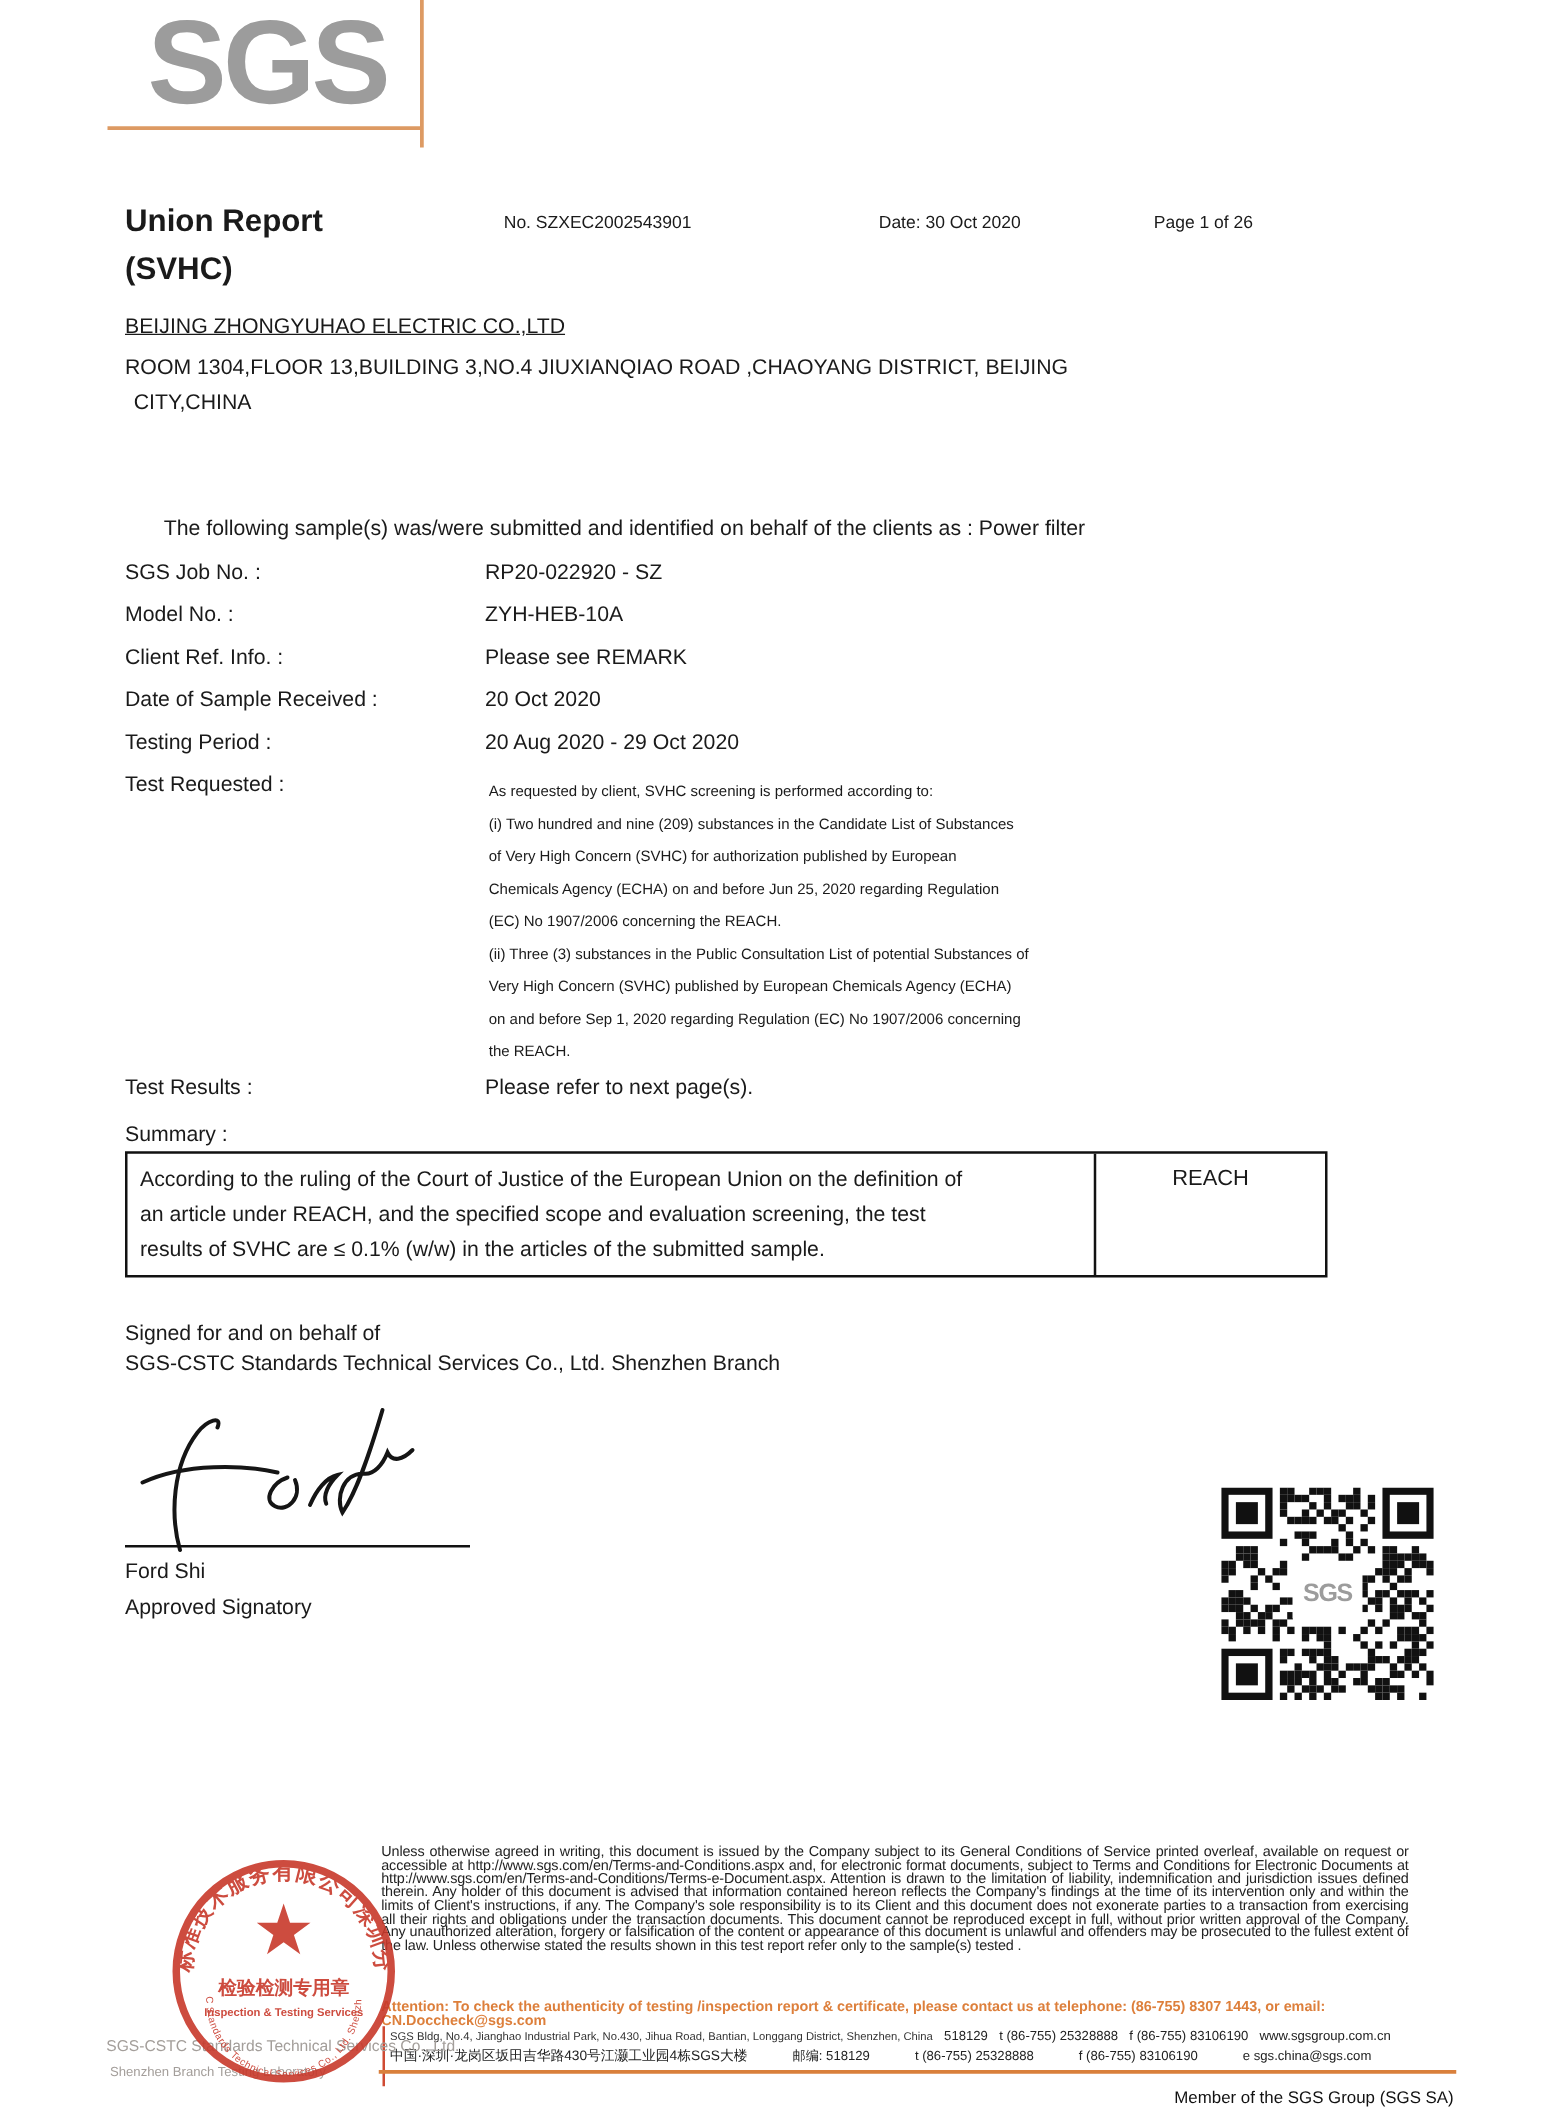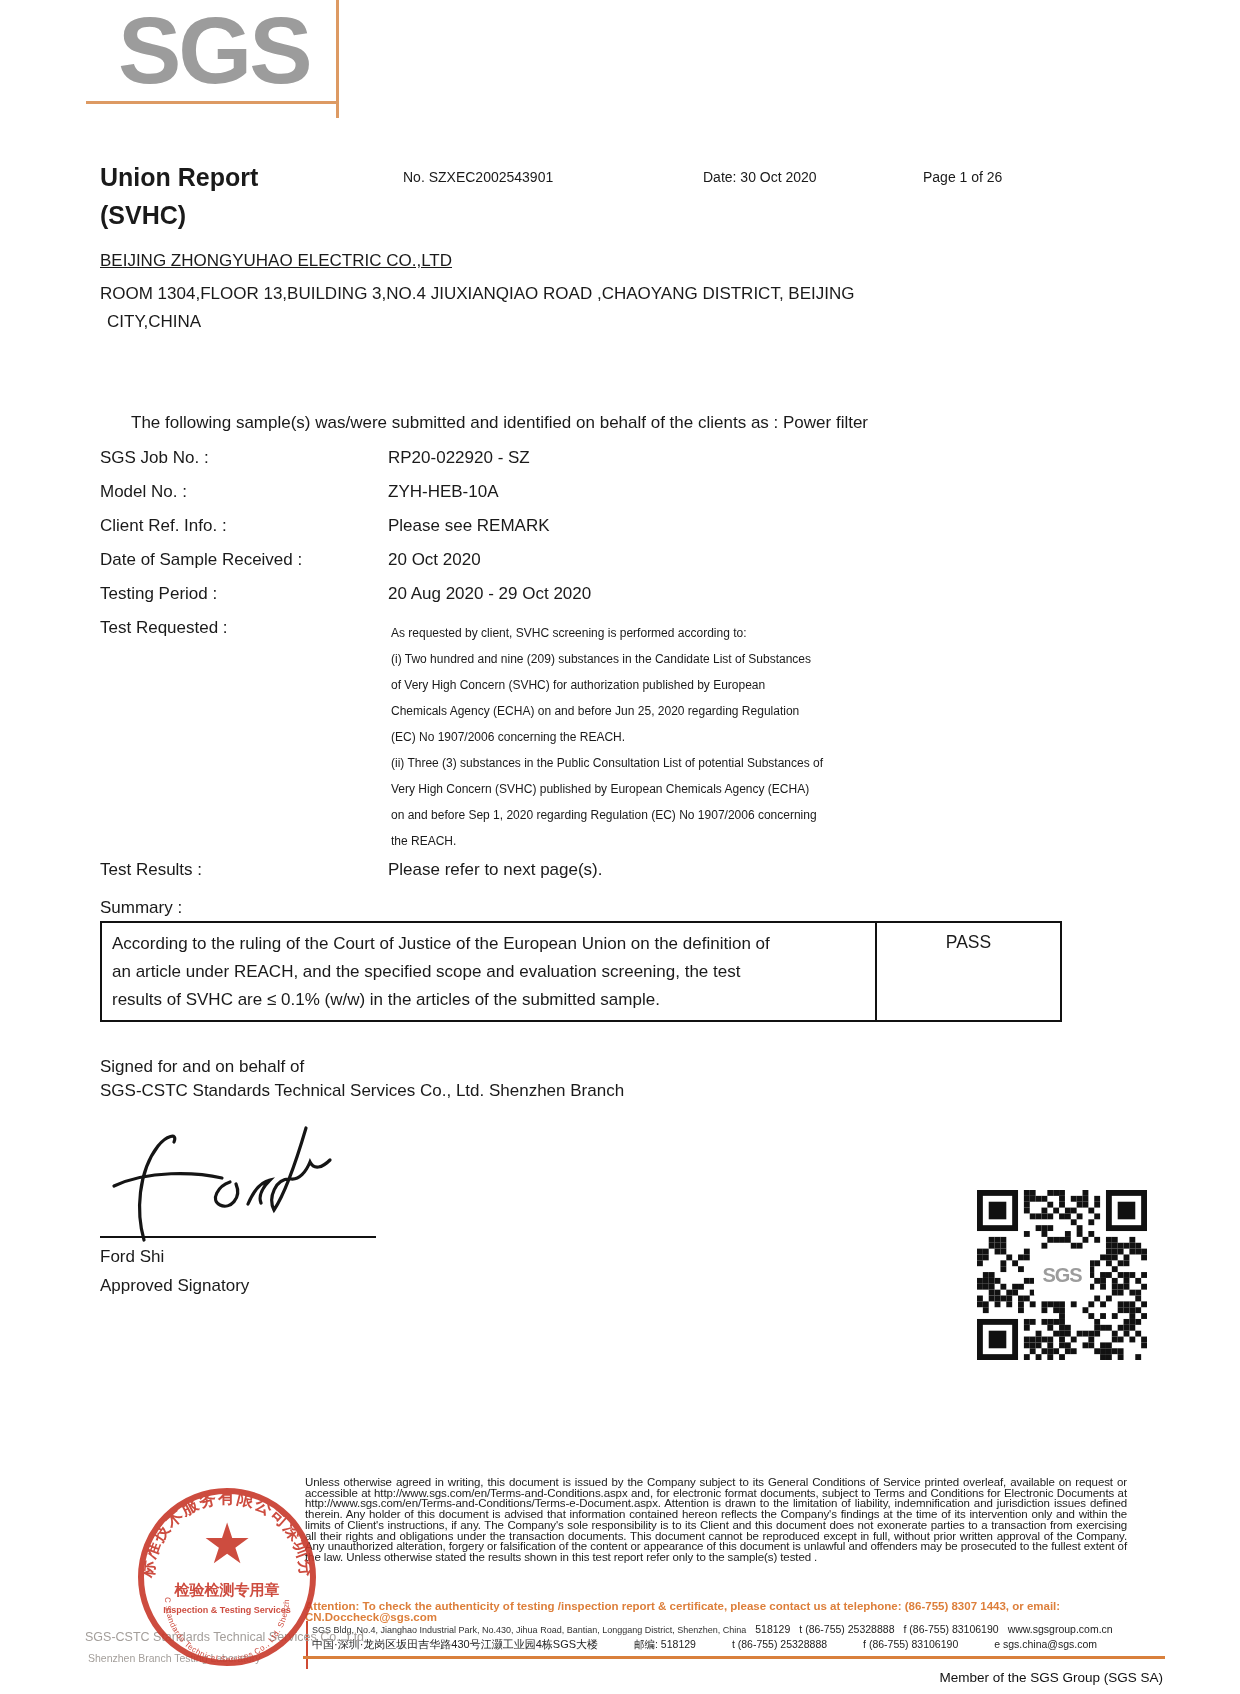--- a/index.html
+++ b/index.html
@@ -83,21 +83,21 @@
 the REACH.</div>
 
   <div class="abs fs17" style="left:100px;top:859px;">Test Results :</div>
   <div class="abs fs17" style="left:388px;top:859px;">Please refer to next page(s).</div>
 
   <div class="abs fs17" style="left:100px;top:897px;">Summary :</div>
   <div class="abs sumbox" style="left:100px;top:921px;width:958px;">
     <div class="stmt preline">According to the ruling of the Court of Justice of the European Union on the definition of
 an article under REACH, and the specified scope and evaluation screening, the test
 results of SVHC are ≤ 0.1% (w/w) in the articles of the submitted sample.</div>
-    <div class="pass">PASS</div>
+    <div class="pass">REACH</div>
   </div>
 
   <div class="abs fs17" style="left:100px;top:1056px;">Signed for and on behalf of</div>
   <div class="abs fs17" style="left:100px;top:1080px;">SGS-CSTC Standards Technical Services Co., Ltd. Shenzhen Branch</div>
 
   <svg class="abs" style="left:100px;top:1112px;" width="240" height="130" viewBox="0 0 240 130">
     <g fill="none" stroke="#151515" stroke-width="3.2" stroke-linecap="round">
       <path d="M44,128 C36,100 38,60 58,34 C66,24 78,20 74,30"></path>
       <path d="M14,74 C48,58 96,60 122,66"></path>
       <path d="M130,70 C118,74 110,88 120,93 C130,98 142,86 136,72"></path>

